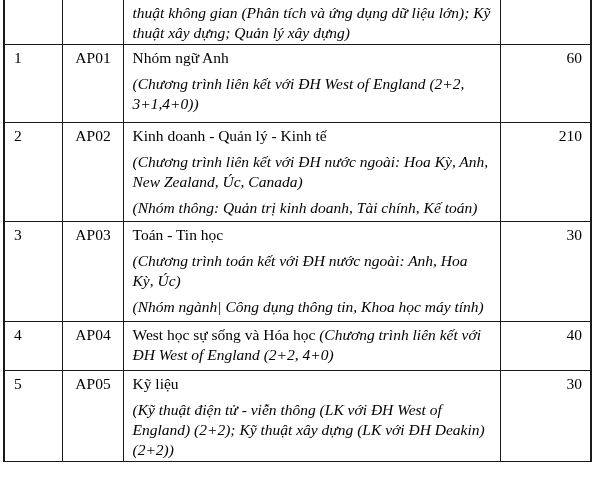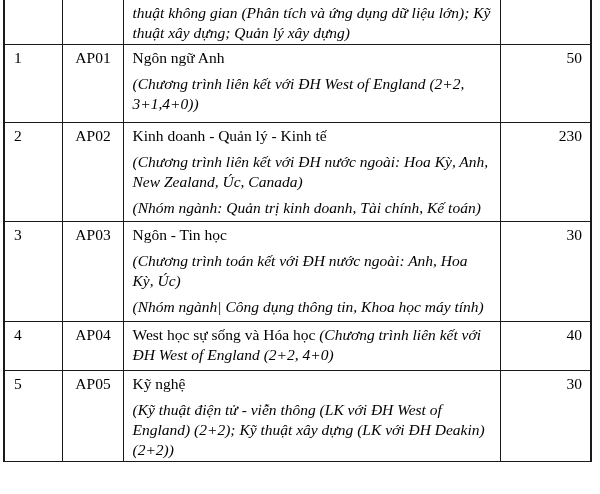--- a/index.html
+++ b/index.html
@@ -78,62 +78,62 @@
         <p class="it">thuật không gian (Phân tích và ứng dụng dữ liệu lớn); Kỹ thuật xây dựng; Quản lý xây dựng)</p>
       </td>
       <td class="c-quota"></td>
     </tr>
 
 
     <tr class="h-r1">
       <td class="c-no">1</td>
       <td class="c-code">AP01</td>
       <td class="c-name">
-        <p>Ngôn ngữ Anh</p>
+        <p>Nhóm ngữ Anh</p>
         <p class="it">(Chương trình liên kết với ĐH West of England (2+2, 3+1,4+0))</p>
       </td>
-      <td class="c-quota">50</td>
+      <td class="c-quota">60</td>
     </tr>
 
     <tr class="h-r2">
       <td class="c-no">2</td>
       <td class="c-code">AP02</td>
       <td class="c-name">
         <p>Kinh doanh - Quản lý - Kinh tế</p>
         <p class="it">(Chương trình liên kết với ĐH nước ngoài: Hoa Kỳ, Anh, New Zealand, Úc, Canada)</p>
-        <p class="it">(Nhóm ngành: Quản trị kinh doanh, Tài chính, Kế toán)</p>
+        <p class="it">(Nhóm thông: Quản trị kinh doanh, Tài chính, Kế toán)</p>
       </td>
-      <td class="c-quota">230</td>
+      <td class="c-quota">210</td>
     </tr>
 
     <tr class="h-r3">
       <td class="c-no">3</td>
       <td class="c-code">AP03</td>
       <td class="c-name">
-        <p>Ngôn - Tin học</p>
+        <p>Toán - Tin học</p>
         <p class="it">(Chương trình toán kết với ĐH nước ngoài: Anh, Hoa Kỳ, Úc)</p>
         <p class="it">(Nhóm ngành| Công dụng thông tin, Khoa học máy tính)</p>
       </td>
       <td class="c-quota">30</td>
     </tr>
 
     <tr class="h-r4">
       <td class="c-no">4</td>
       <td class="c-code">AP04</td>
       <td class="c-name">
         <p><span>West học sự sống và Hóa học </span><span class="it">(Chương trình liên kết với ĐH West of England (2+2, 4+0)</span></p>
       </td>
       <td class="c-quota">40</td>
     </tr>
 
     <tr class="h-r5">
       <td class="c-no">5</td>
       <td class="c-code">AP05</td>
       <td class="c-name">
-        <p>Kỹ nghệ</p>
+        <p>Kỹ liệu</p>
         <p class="it">(Kỹ thuật điện tử - viễn thông (LK với ĐH West of England) (2+2); Kỹ thuật xây dựng (LK với ĐH Deakin) (2+2))</p>
       </td>
       <td class="c-quota">30</td>
     </tr>
   </tbody>
     </table>
 
   <div class="resize-handle"></div>
 </div>
 

